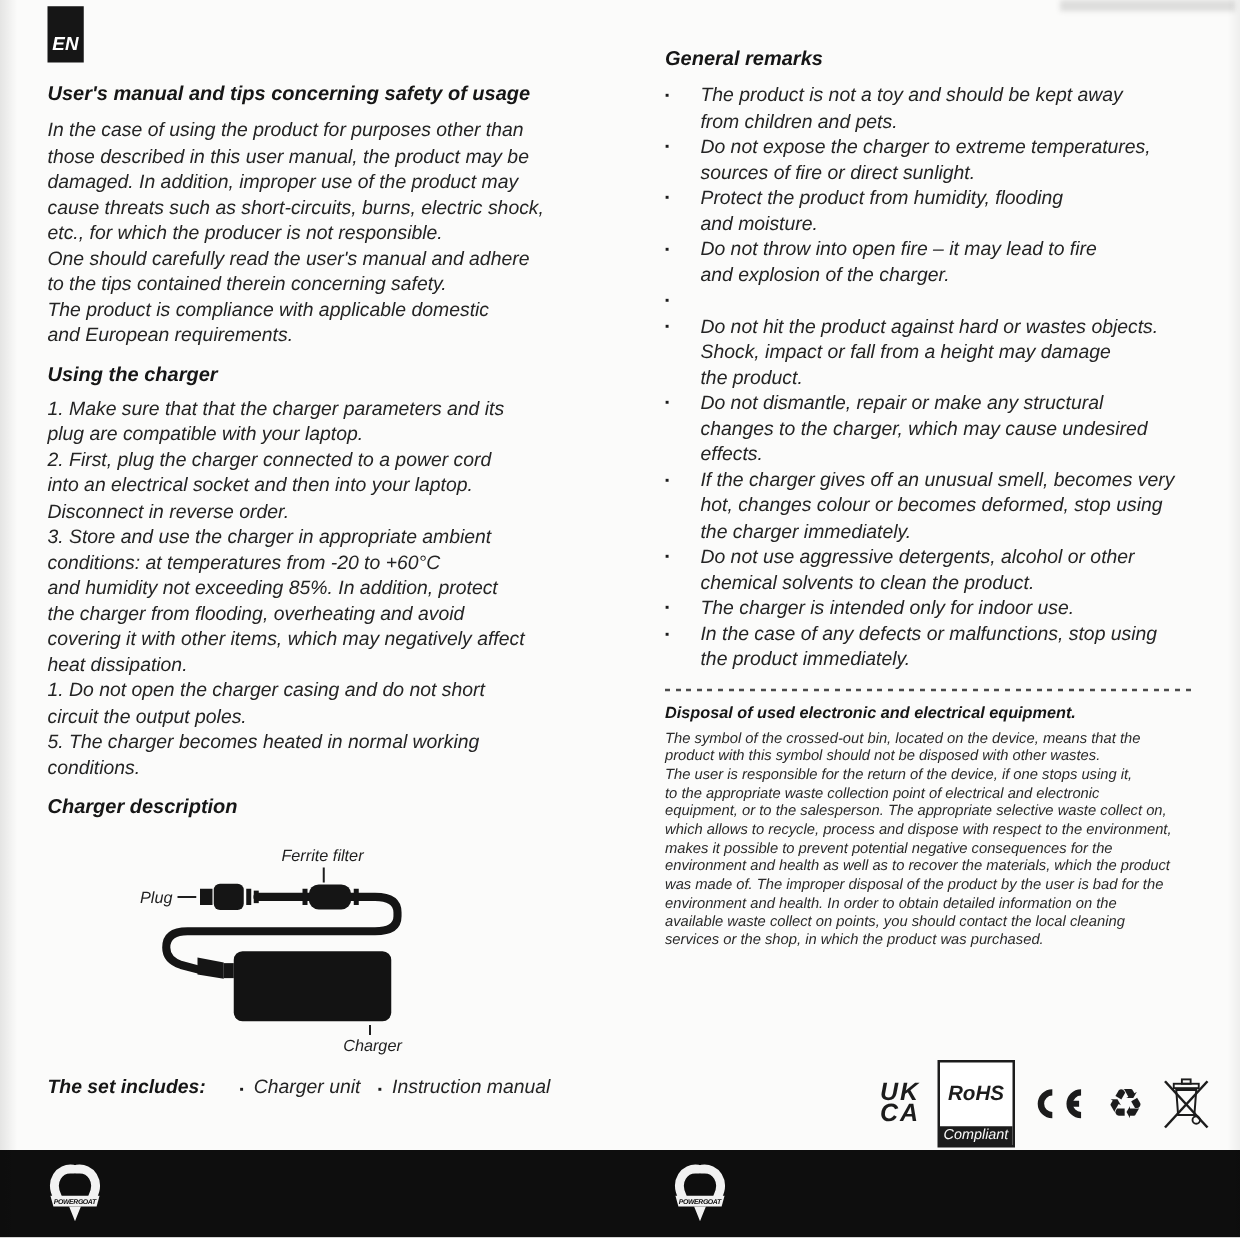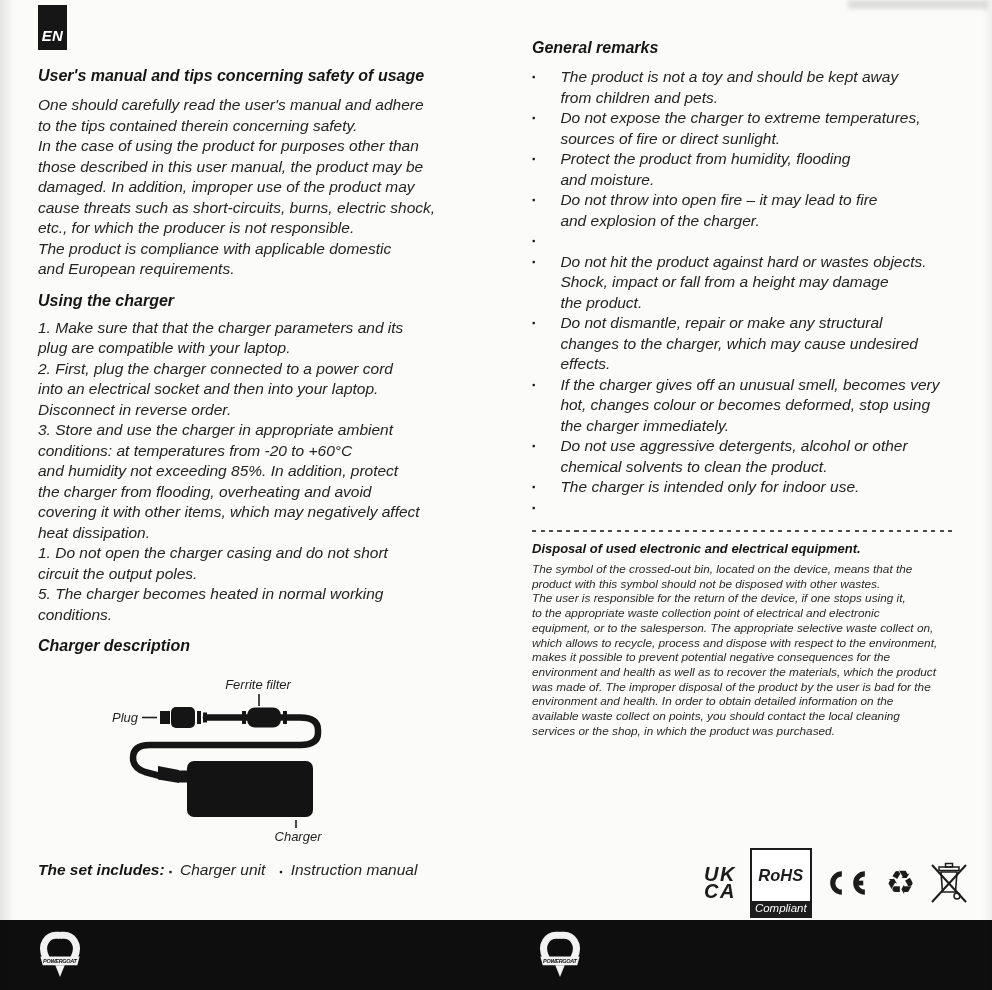--- a/index.html
+++ b/index.html
@@ -32,21 +32,21 @@
   .sq{font-size:9.5px;line-height:20.5px;color:#1c1c1c;flex:0 0 auto;}
   .li-text{white-space:pre;margin-left:16px;}
 
   .dashes{height:2px;width:424px;margin:12px 0 0;
     background:repeating-linear-gradient(90deg,#4c4c4c 0 4px,transparent 4px 8.5px);}
   .disposal-text{font-size:11.8px;line-height:14.7px;color:#2a2a2a;white-space:pre;}
 
   .diagram{display:block;margin-top:2px;}
   .diagram text{font-size:13px;fill:#1e1e1e;}
 
-  .set-line{margin-top:16px;font-size:15.5px;color:#242424;display:flex;align-items:baseline;gap:4px;}
+  .set-line{margin-top:16px;font-size:15.5px;color:#242424;display:flex;align-items:baseline;gap:27px;}
   .set-line .lbl{font-weight:bold;color:#161616;}
   .inc-wrap{display:inline-flex;gap:14px;}
   .inc{display:inline-flex;gap:8px;align-items:baseline;}
   .inc .sq{line-height:inherit;font-size:9.5px;}
 
   .certs{position:absolute;left:704px;top:848px;display:flex;align-items:center;gap:14px;z-index:2;}
   .ukca{font-weight:bold;font-size:20px;line-height:17.5px;letter-spacing:1.5px;color:#1c1c1c;}
   .rohs{border:2.5px solid #1c1c1c;display:inline-block;background:#fff;}
   .rohs-top{font-weight:bold;font-size:16.5px;line-height:19px;padding:16px 5px;text-align:center;color:#1c1c1c;}
   .rohs-bot{background:#1c1c1c;color:#fcfcfc;font-size:11.5px;line-height:14px;padding:0 3px 1px;text-align:center;}
@@ -61,27 +61,27 @@
 
 <div class="page">
   <div class="smudge"></div>
 
   <div class="en-badge">EN</div>
 
   <section class="col col-left">
     <h2 class="first">User's manual and tips concerning safety of usage</h2>
 
     <div class="body-block">
-        <div class="intro-p">One should carefully read the user's manual and adhere
-to the tips contained therein concerning safety.</div>
         <div class="intro-p">In the case of using the product for purposes other than
 those described in this user manual, the product may be
 damaged. In addition, improper use of the product may
 cause threats such as short-circuits, burns, electric shock,
 etc., for which the producer is not responsible.</div>
+        <div class="intro-p">One should carefully read the user's manual and adhere
+to the tips contained therein concerning safety.</div>
         <div class="intro-p">The product is compliance with applicable domestic
 and European requirements.</div>
       </div>
 
     <h2>Using the charger</h2>
 
     <div class="body-block">
         <div class="step">1. Make sure that that the charger parameters and its
 plug are compatible with your laptop.</div>
         <div class="step">2. First, plug the charger connected to a power cord
@@ -193,20 +193,22 @@
         <span class="sq">▪</span>
         <span class="li-text">Do not use aggressive detergents, alcohol or other
 chemical solvents to clean the product.</span>
       </li>
         <li>
         <span class="sq">▪</span>
         <span class="li-text">The charger is intended only for indoor use.</span>
       </li>
         <li>
         <span class="sq">▪</span>
+        <span class="li-text">In the case of any defects or malfunctions, stop using
+the product immediately.</span>
       </li>
       </ul>
 
     <div class="dashes"></div>
 
     <h3 class="small-head">Disposal of used electronic and electrical equipment.</h3>
     <div class="disposal-text">The symbol of the crossed-out bin, located on the device, means that the
 product with this symbol should not be disposed with other wastes.
 The user is responsible for the return of the device, if one stops using it,
 to the appropriate waste collection point of electrical and electronic

